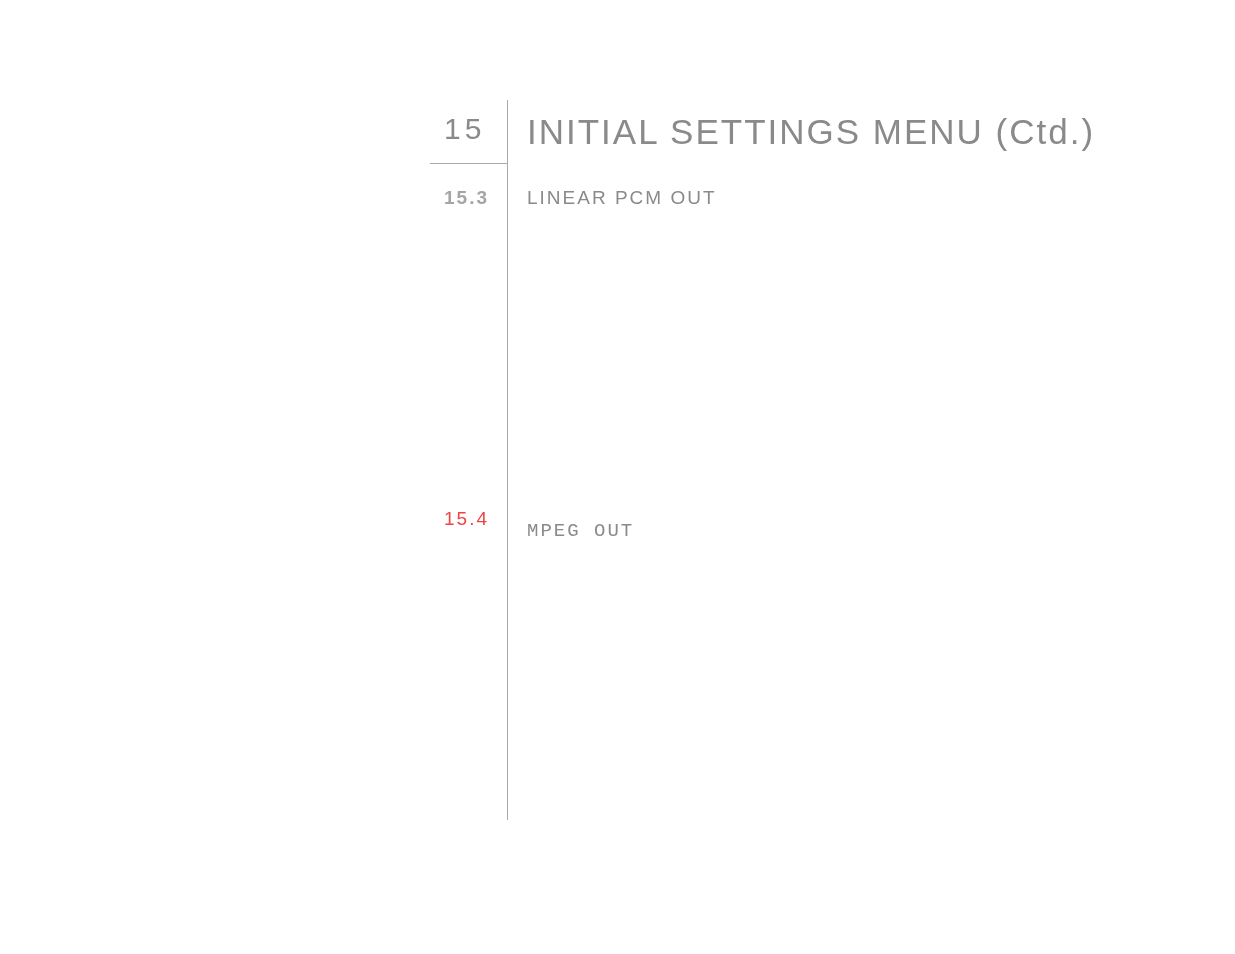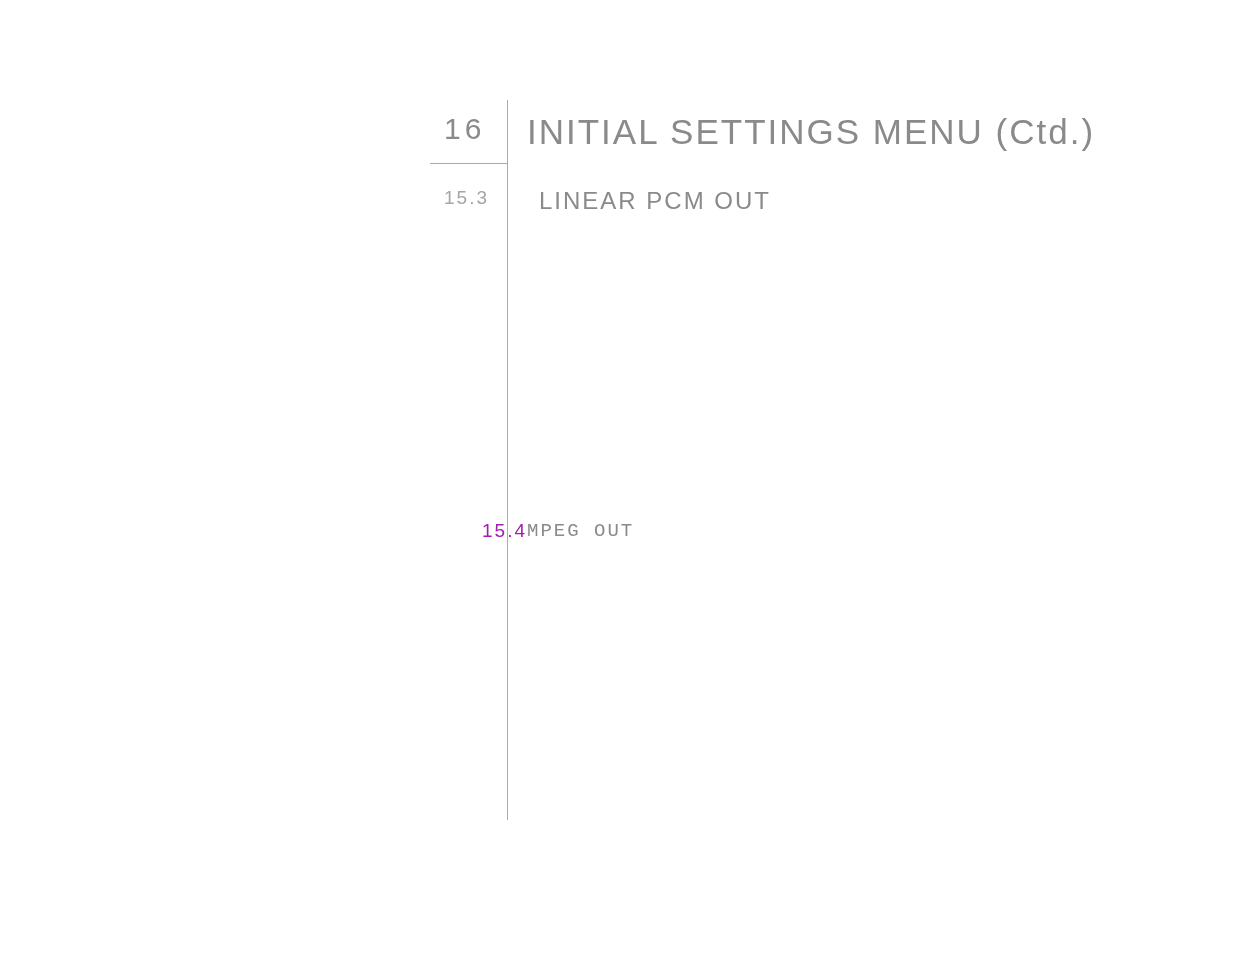--- a/index.html
+++ b/index.html
@@ -49,59 +49,57 @@
       font-weight: 300;
       white-space: nowrap;
     }
     .sec-num-1 {
       position: absolute;
       left: 444px;
       top: 187px;
       font-size: 19px;
       letter-spacing: 2px;
       color: #a5a5a5;
-      font-weight: 400;
+      font-weight: 700;
     }
     .sec-title-1 {
       position: absolute;
       left: 527px;
       top: 187px;
-      font-size: 24px;
+      font-size: 19px;
       letter-spacing: 2px;
       color: #8a8a8a;
       font-weight: 300;
-      margin-left: 12px;
     }
     .sec-num-2 {
       position: absolute;
       left: 444px;
-      top: 520px;
+      top: 508px;
       font-size: 19px;
       letter-spacing: 2px;
-      color: #a21caf;
+      color: #ef4444;
       font-weight: 300;
-      margin-left: 38px;
     }
     .sec-title-2 {
       position: absolute;
       left: 527px;
       top: 520px;
       font-size: 19px;
       letter-spacing: 2px;
       color: #8a8a8a;
       font-weight: 300;
       font-family: Liberation Mono, monospace;
     }
   </style>
 </head>
 <body>
 
 <div class="divider"></div>
 <div class="header-underline"></div>
 
-<div class="chapter-num">16</div>
+<div class="chapter-num">15</div>
 <div class="chapter-title">INITIAL SETTINGS MENU (Ctd.)</div>
 
 <div class="sec-num-1">15.3</div>
 <div class="sec-title-1">LINEAR PCM OUT</div>
 
 <div class="sec-num-2">15.4</div>
 <div class="sec-title-2">MPEG OUT</div>
 
 </body></html>

